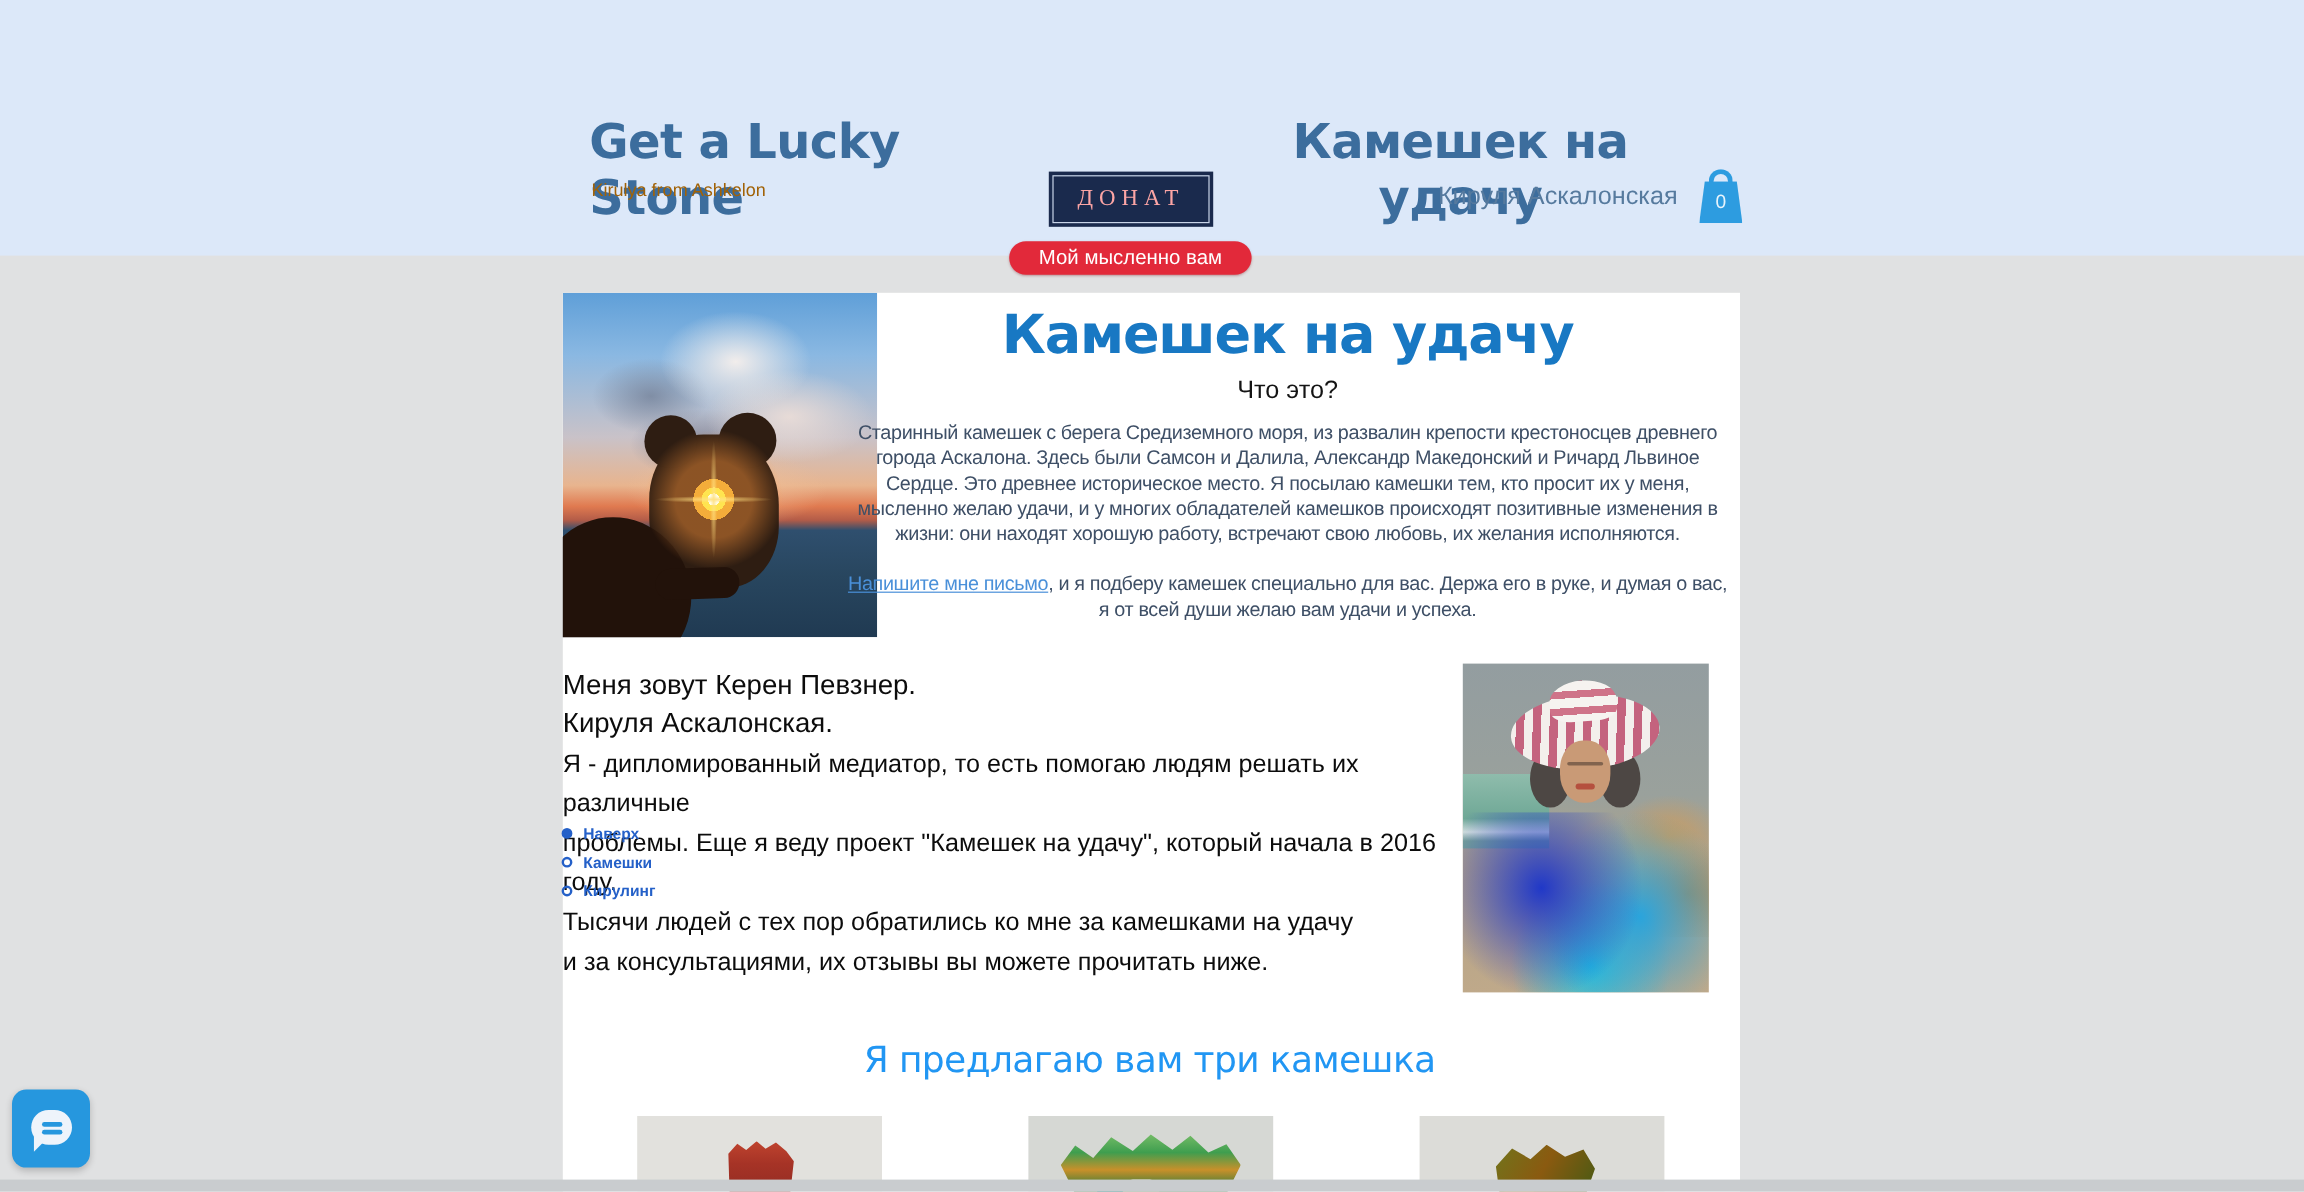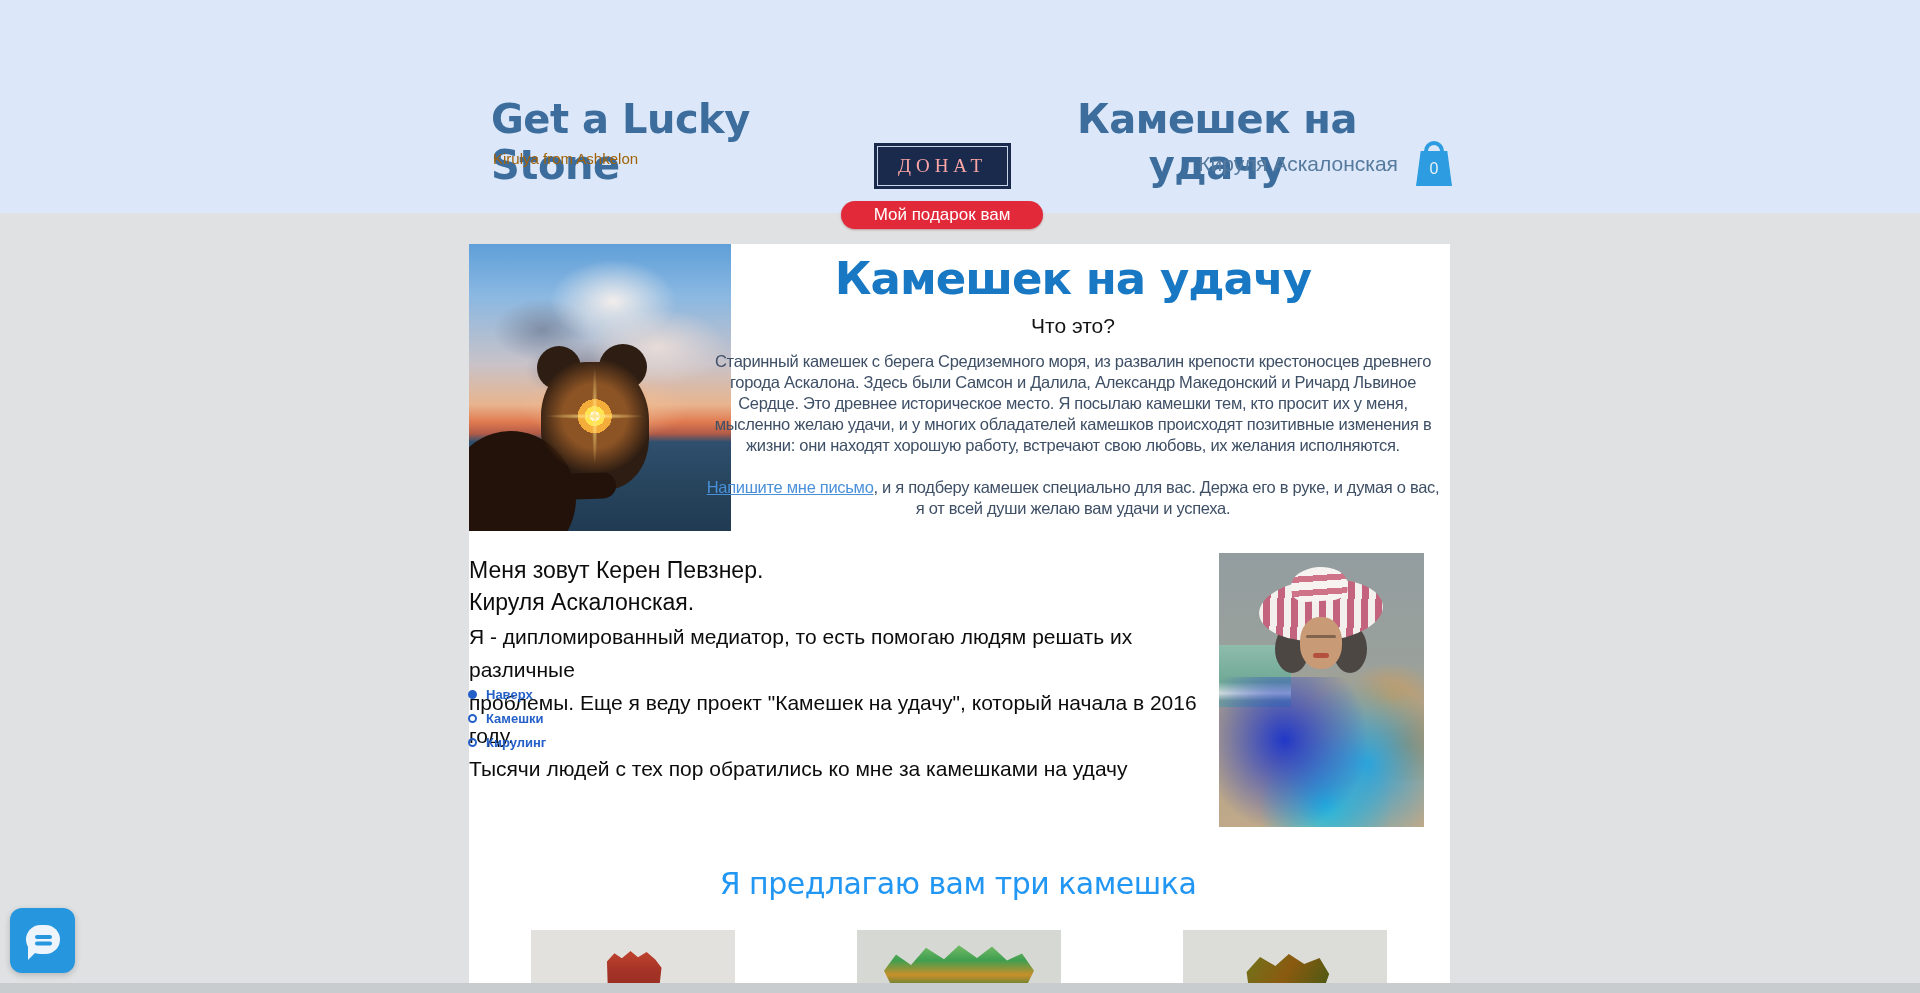--- a/index.html
+++ b/index.html
@@ -158,21 +158,21 @@
   <div class="title-ru">Камешек на удачу</div>
   <div class="subtitle-ru">Кируля Аскалонская</div>
 
   <div class="donat-btn">ДОНАТ</div>
 
   <div class="cart">
     <div class="cart-handle"></div>
     <div class="cart-body">0</div>
   </div>
 
-  <div class="gift-btn">Мой подарок вам</div>
+  <div class="gift-btn">Мой мысленно вам</div>
 </div>
 
 <div class="content">
 
   <div class="sunset-photo">
     <div class="sp-sky"></div>
     <div class="sp-clouds"></div>
     <div class="sp-stone"></div>
     <div class="sp-hand"></div>
     <div class="sp-sun"></div>
@@ -183,20 +183,21 @@
   <p class="intro-p1">Старинный камешек с берега Средиземного моря, из развалин крепости крестоносцев древнего города Аскалона. Здесь были Самсон и Далила, Александр Македонский и Ричард Львиное Сердце. Это древнее историческое место. Я посылаю камешки тем, кто просит их у меня, мысленно желаю удачи, и у многих обладателей камешков происходят позитивные изменения в жизни: они находят хорошую работу, встречают свою любовь, их желания исполняются.</p>
   <p class="intro-p2"><a class="mail-link">Напишите мне письмо</a><span>, и я подберу камешек специально для вас. Держа его в руке, и думая о вас, я от всей души желаю вам удачи и успеха.</span></p>
 
   <div class="about">
     <div class="about-line-lg">Меня зовут Керен Певзнер.</div>
     <div class="about-line-lg">Кируля Аскалонская.</div>
     <div class="about-gap"></div>
     <div class="about-line-sm">Я - дипломированный медиатор, то есть помогаю людям решать их различные</div>
     <div class="about-line-sm">проблемы. Еще я веду проект "Камешек на удачу", который начала в 2016 году.</div>
     <div class="about-line-sm">Тысячи людей с тех пор обратились ко мне за камешками на удачу</div>
+    <div class="about-line-sm">и за консультациями, их отзывы вы можете прочитать ниже.</div>
   </div>
 
   <div class="woman-photo">
     <div class="wp-sea"></div>
     <div class="wp-rocks"></div>
     <div class="wp-hair"></div>
     <div class="wp-hat"></div>
     <div class="wp-face"></div>
     <div class="wp-body"></div>
   </div>

